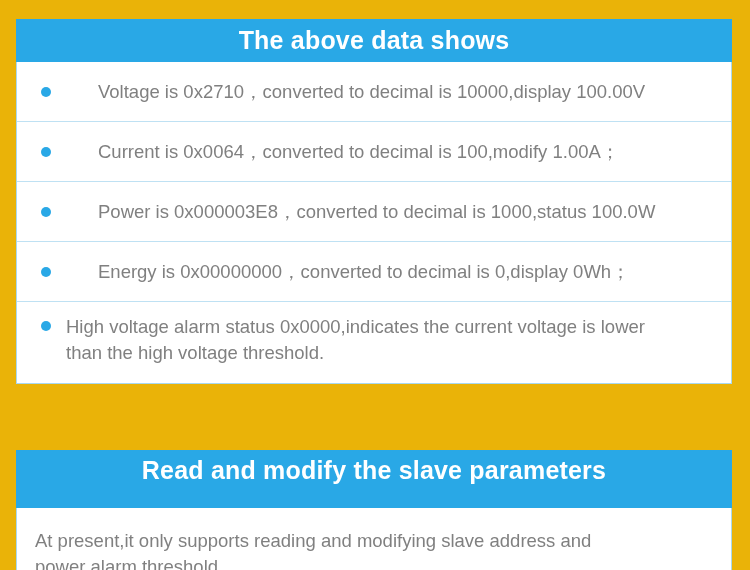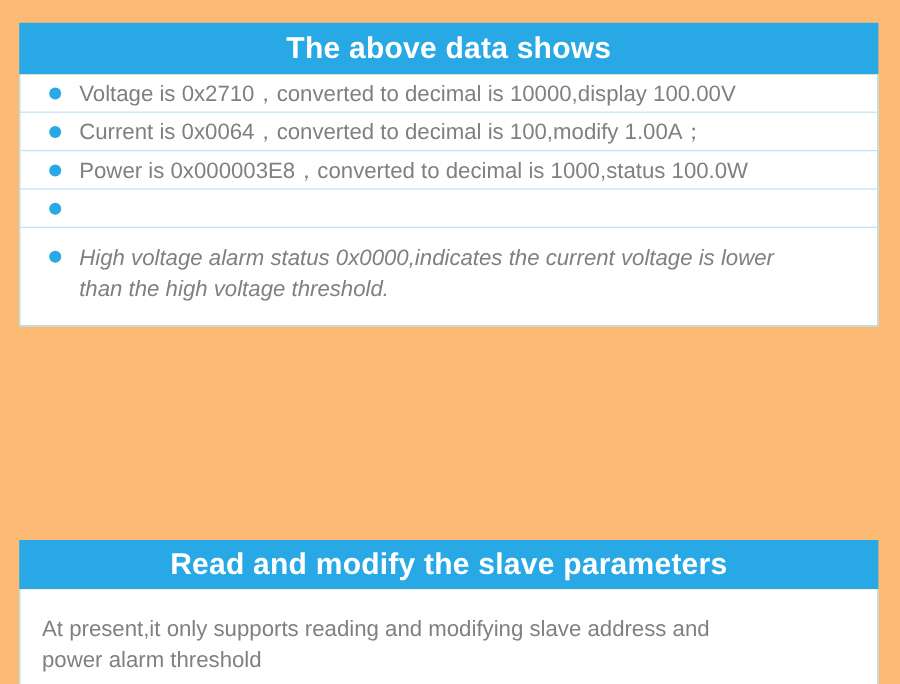--- a/index.html
+++ b/index.html
@@ -10,21 +10,21 @@
   body {
     width: 750px;
     height: 570px;
     font-family: "Liberation Sans", sans-serif;
     overflow: hidden;
   }
   .page {
     position: relative;
     width: 750px;
     height: 570px;
-    background: #fdba74;
+    background: #eab308;
   }
 
   
   .section {
     position: absolute;
     left: 16px;
     width: 716px;
     box-sizing: border-box;
   }
   #section-above-data { top: 19px; }
@@ -37,21 +37,21 @@
     font-weight: bold;
     letter-spacing: 0.2px;
     box-sizing: border-box;
   }
   #header-above-data {
     height: 43px;
     line-height: 43px;
     font-size: 25px;
   }
   #header-slave-params {
-    height: 41px;
+    height: 58px;
     line-height: 41px;
     font-size: 25px;
   }
 
   .section-body {
     border: 1px solid #a9d9ef;
     border-top: none;
     background: #ffffff;
     box-sizing: border-box;
   }
@@ -59,22 +59,22 @@
   .bullet-row {
     display: flex;
     align-items: flex-start;
     border-bottom: 1px solid #bfe1f3;
     box-sizing: border-box;
     padding: 0 10px 0 0;
   }
   .bullet-row:last-child {
     border-bottom: none;
   }
-  .bullet-row.single { height: 32px; align-items: center; }
-  .bullet-row.double { height: 81px; align-items: flex-start; padding-top: 12px; font-style: italic; }
+  .bullet-row.single { height: 60px; align-items: center; gap: 32px; }
+  .bullet-row.double { height: 81px; align-items: flex-start; padding-top: 12px; }
   .bullet-row.double.last { height: 74px; }
 
   .bullet-dot {
     width: 10px;
     height: 10px;
     border-radius: 50%;
     background: #29a8e6;
     flex: 0 0 auto;
     margin-left: 24px;
     margin-right: 15px;
@@ -122,20 +122,21 @@
         <span class="bullet-text">Current is 0x0064，converted to decimal is 100,modify 1.00A；</span>
       </div>
 
       <div class="bullet-row single">
         <span class="bullet-dot"></span>
         <span class="bullet-text">Power is 0x000003E8，converted to decimal is 1000,status 100.0W</span>
       </div>
 
       <div class="bullet-row single">
         <span class="bullet-dot"></span>
+        <span class="bullet-text">Energy is 0x00000000，converted to decimal is 0,display 0Wh；</span>
       </div>
 
       <div class="bullet-row double">
         <span class="bullet-dot"></span>
         <span class="bullet-text">High voltage alarm status 0x0000,indicates the current voltage is lower
  than the high voltage threshold.</span>
       </div>
 
 
     </div>

